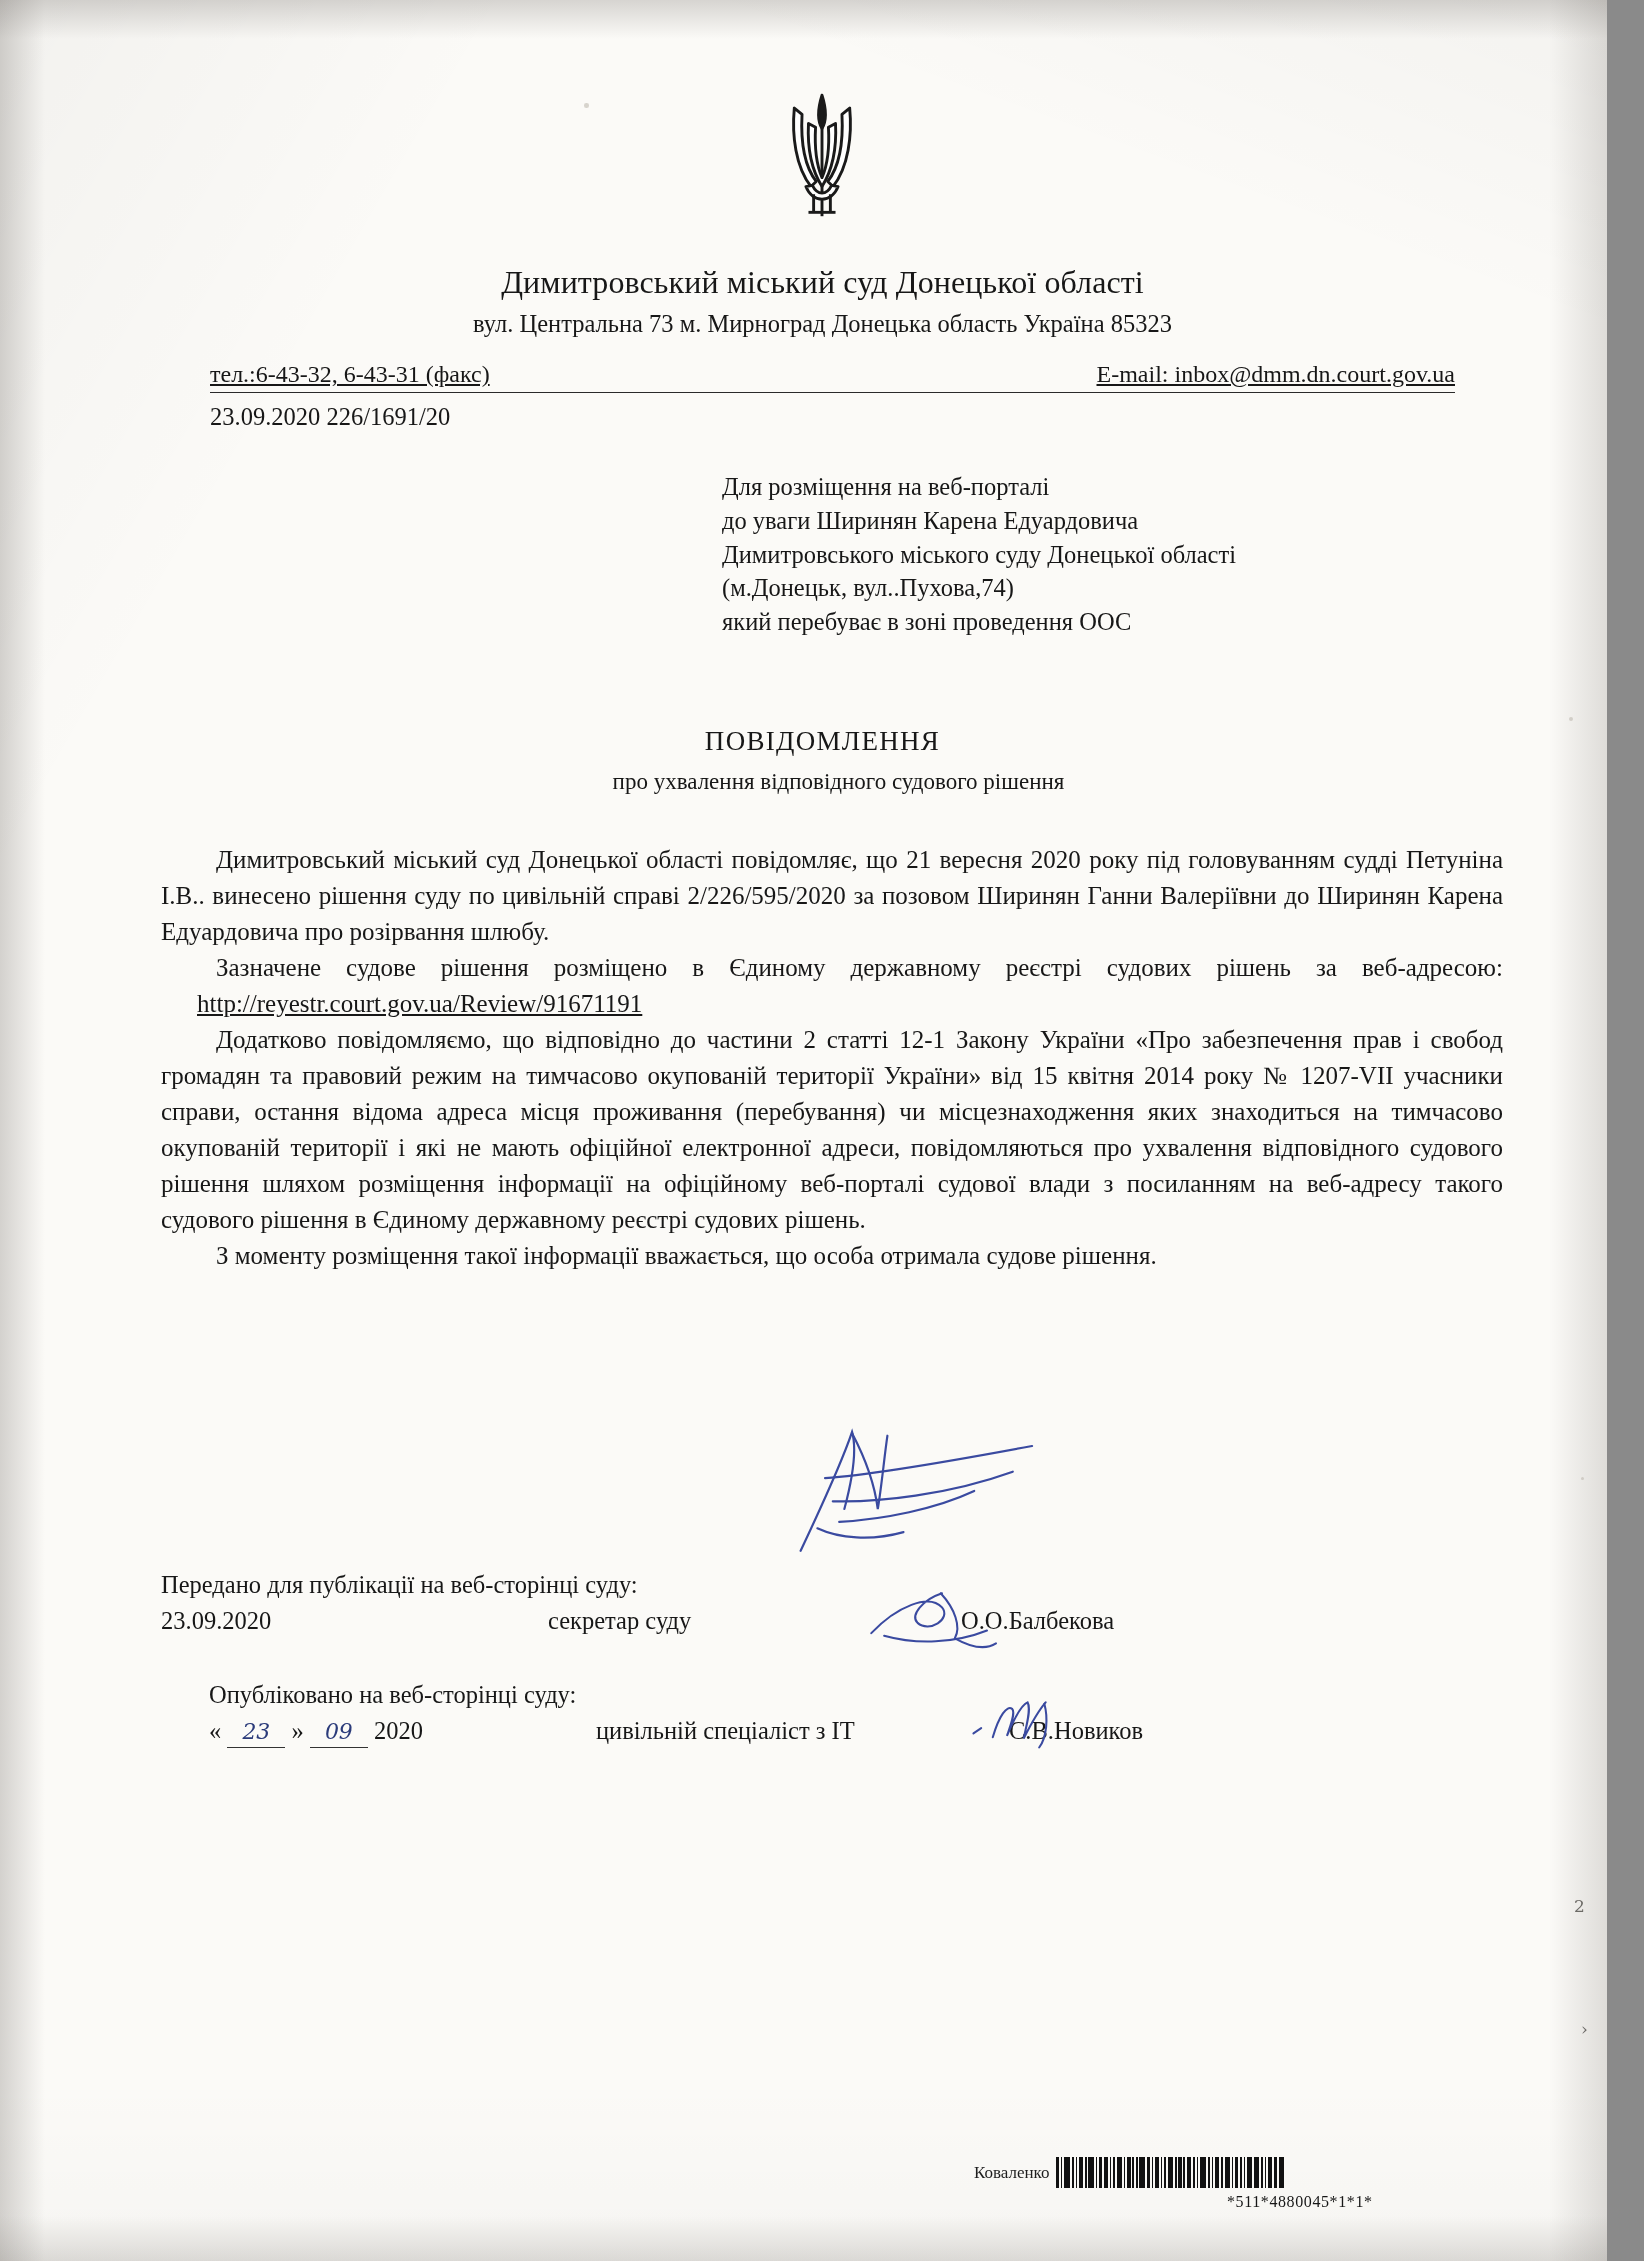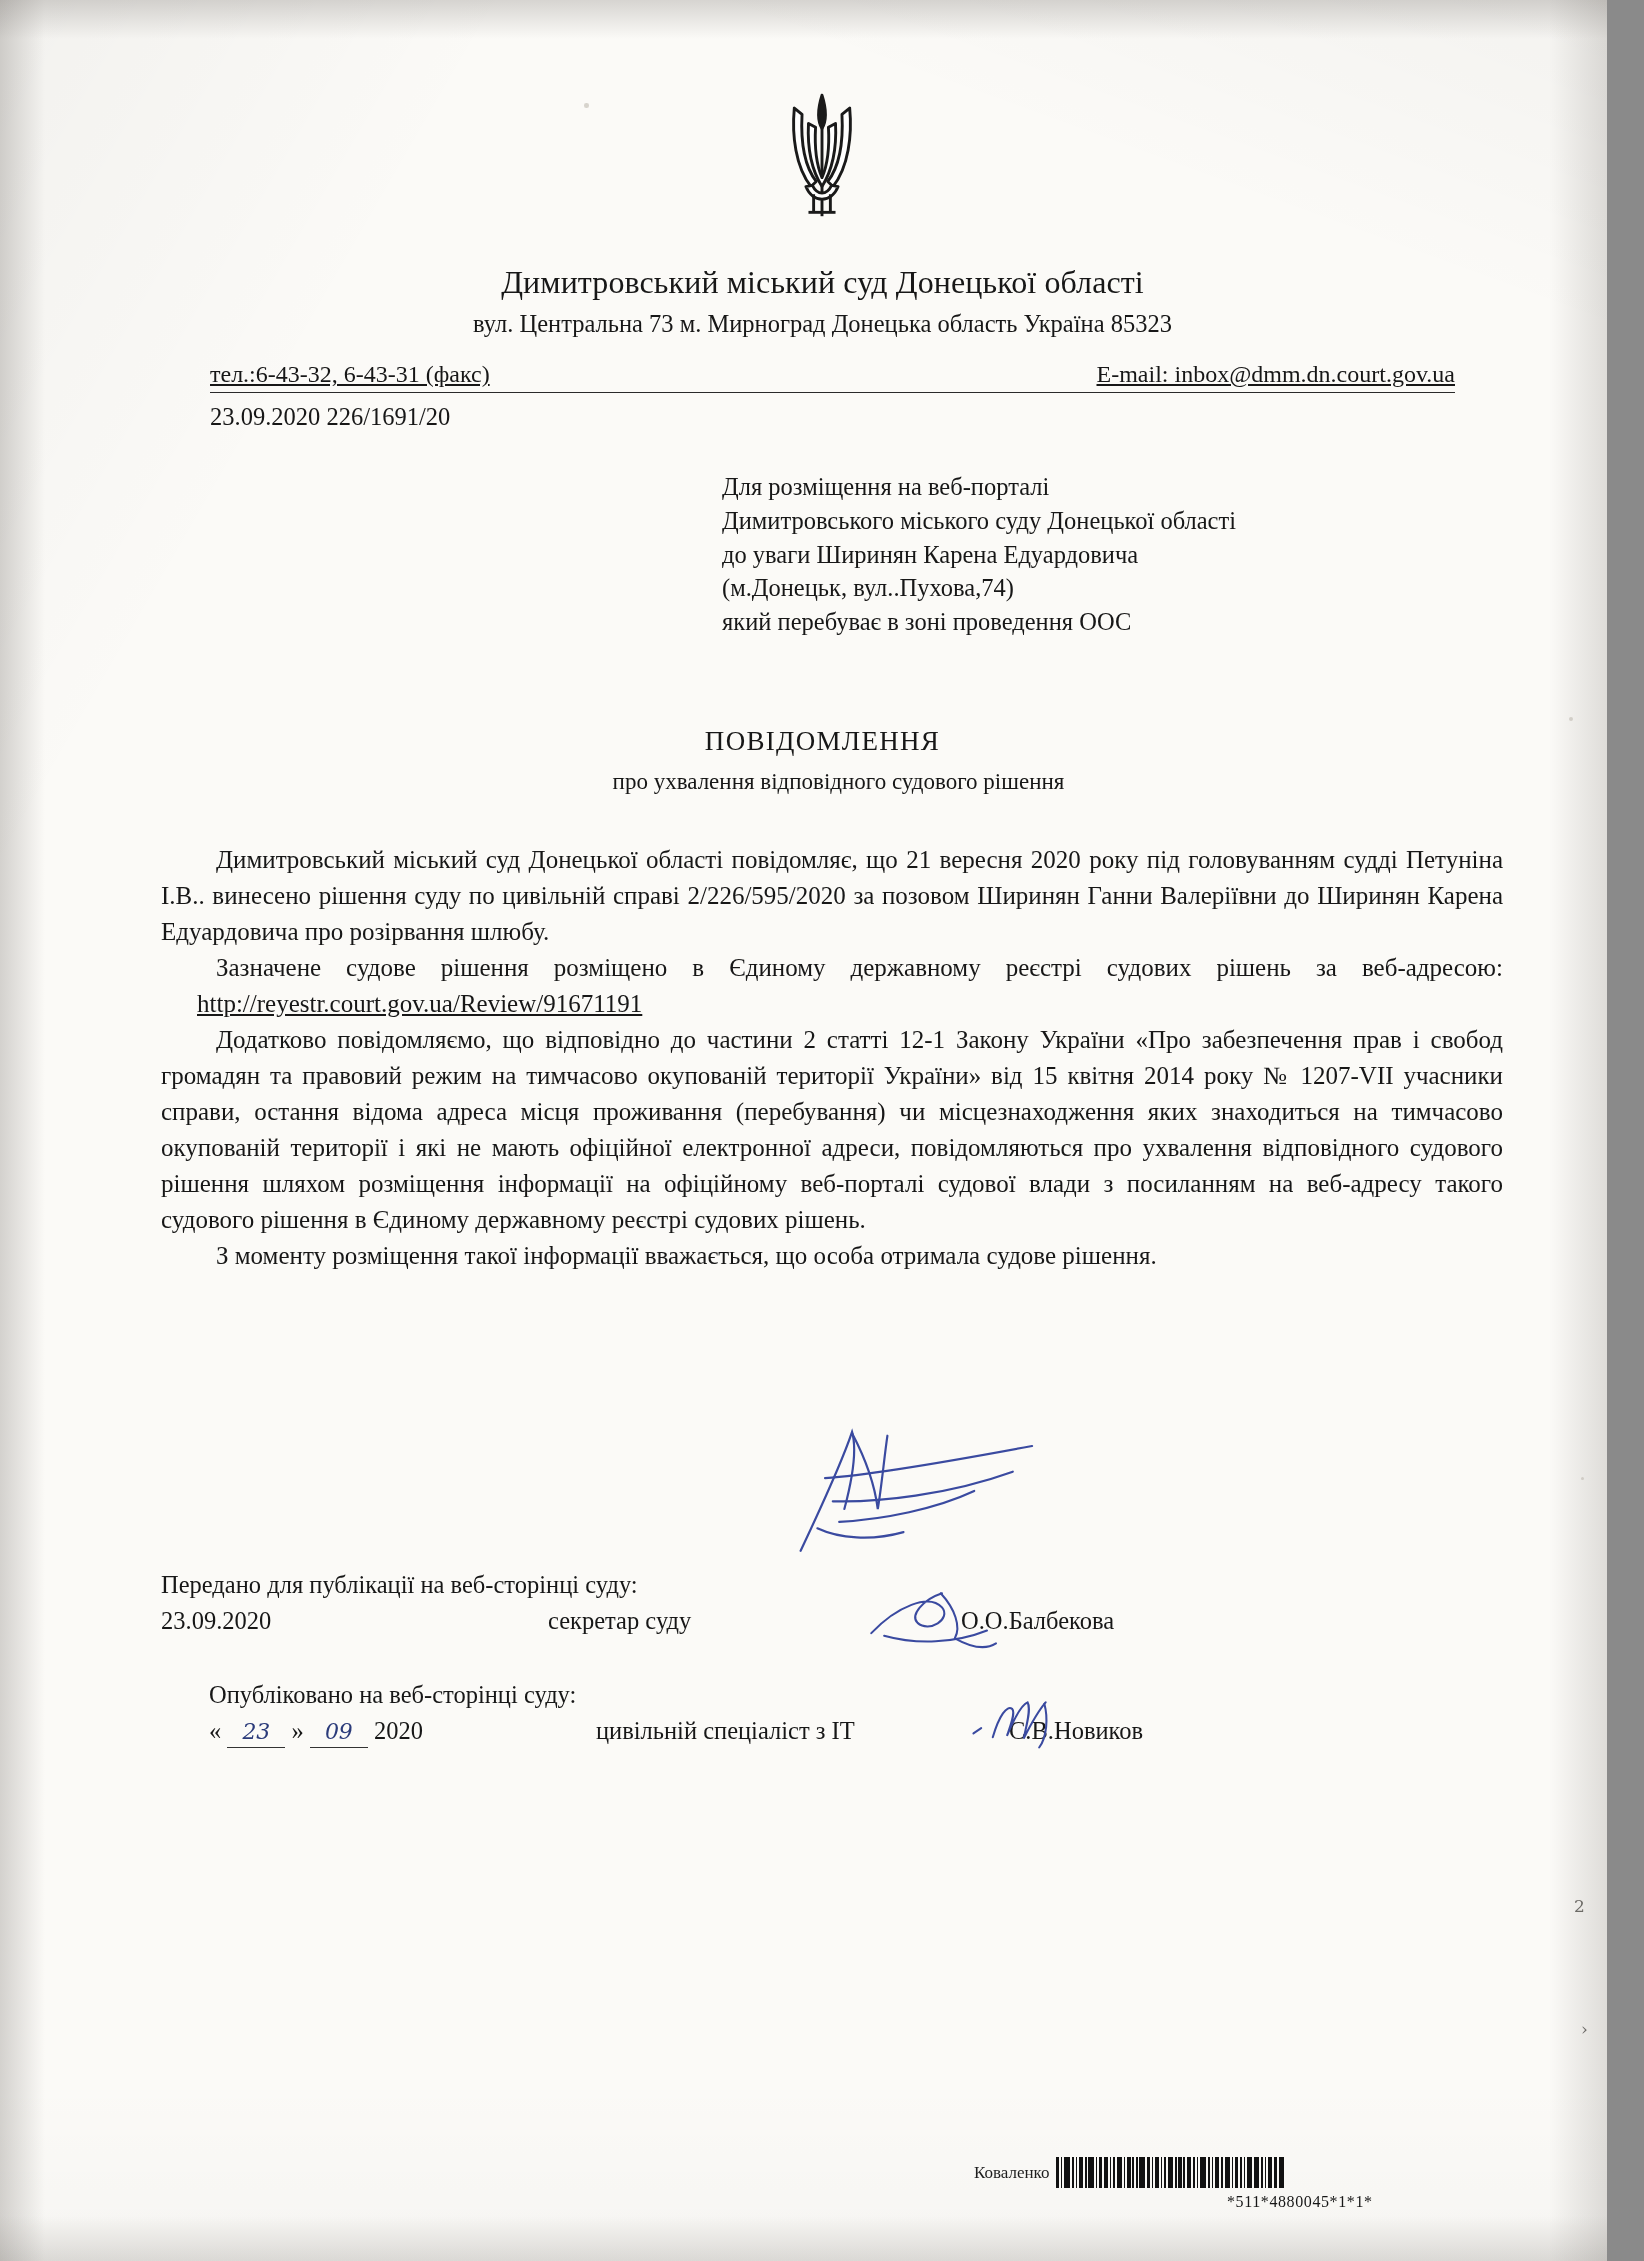--- a/index.html
+++ b/index.html
@@ -291,22 +291,22 @@
 
   <div class="contact-row">
     <span class="phones">тел.:6-43-32, 6-43-31 (факс)</span>
     <span class="email">E-mail: inbox@dmm.dn.court.gov.ua</span>
   </div>
 
   <div class="docnumber">23.09.2020 226/1691/20</div>
 
   <div class="addressee">
     <div>Для розміщення на веб-порталі</div>
+    <div>до уваги Ширинян Карена Едуардовича</div>
     <div>Димитровського міського суду Донецької області</div>
-    <div>до уваги Ширинян Карена Едуардовича</div>
     <div>(м.Донецьк, вул..Пухова,74)</div>
     <div>який перебуває в зоні проведення ООС</div>
   </div>
 
   <div class="notice-title">ПОВІДОМЛЕННЯ</div>
   <div class="notice-sub">про ухвалення відповідного судового рішення</div>
 
   <div class="body-text">
     <p>Димитровський міський суд Донецької області повідомляє, що 21 вересня 2020 року під головуванням судді Петуніна І.В.. винесено рішення суду по цивільній справі 2/226/595/2020 за позовом Ширинян Ганни Валеріївни до Ширинян Карена Едуардовича про розірвання шлюбу.</p>
     <p>

